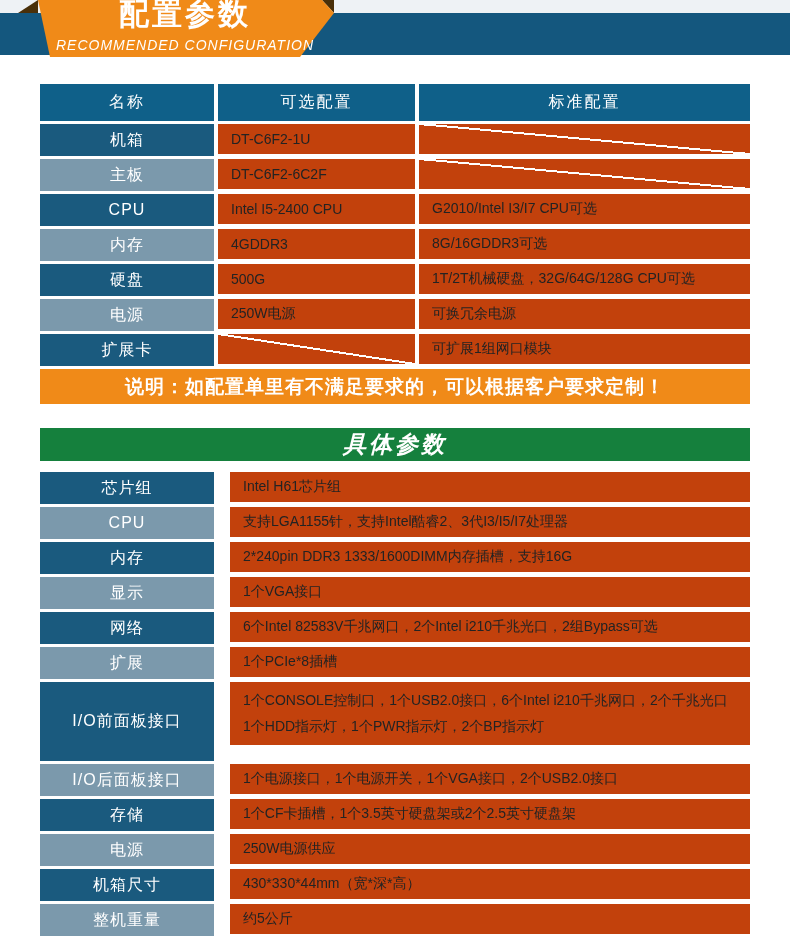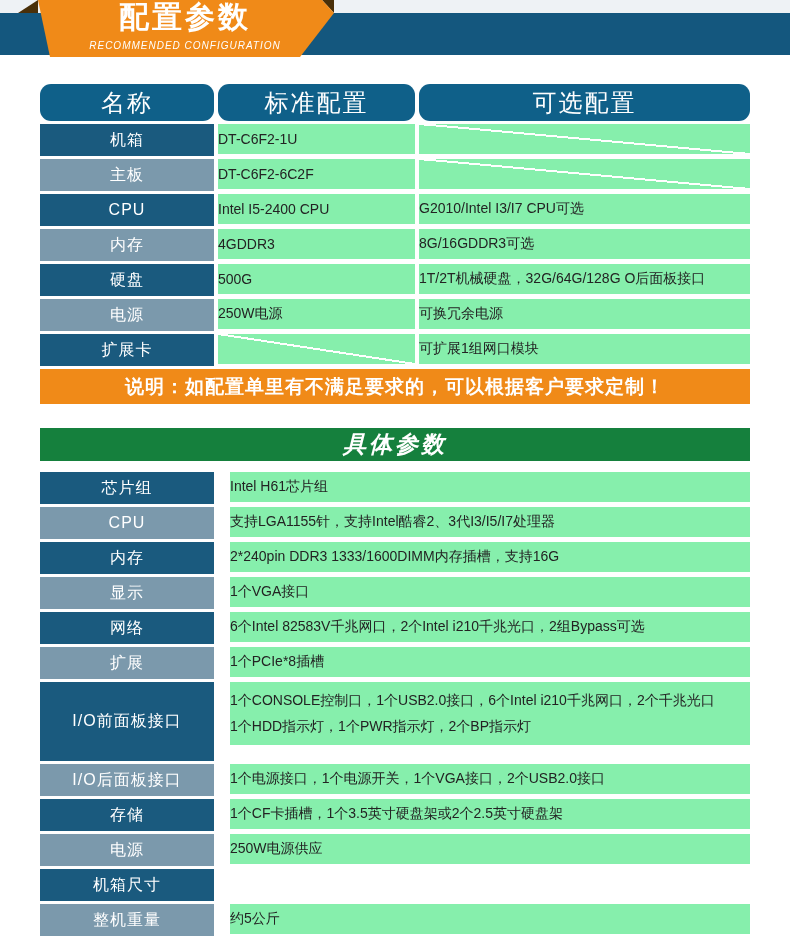--- a/index.html
+++ b/index.html
@@ -16,46 +16,45 @@
   .banner { position: absolute; top: 0; left: 0; width: 790px; height: 60px; }
   .top-strip { position: absolute; top: 0; left: 0; width: 790px; height: 13px; background: #eef2f5; }
   .blue-bar { position: absolute; top: 13px; left: 0; width: 790px; height: 42px; background: #14577e; }
   .ribbon-svg { position: absolute; top: 0; left: 0; }
   .banner-text {
     position: absolute; top: 0; left: 50px; width: 270px; height: 51px;
     display: flex; flex-direction: column; align-items: center; justify-content: center;
     color: #ffffff; text-align: center;
   }
   .banner-title { font-size: 30px; font-weight: bold; letter-spacing: 3px; line-height: 32px; }
-  .banner-sub { font-size: 10px; font-style: italic; letter-spacing: 1px; margin-top: 7px; }
+  .banner-sub { font-size: 14px; font-style: italic; letter-spacing: 1px; margin-top: 7px; }
 
   
   .tbl { position: absolute; left: 40px; width: 710px; }
   .tbl1 { top: 84px; }
   .tbl2 { top: 428px; }
 
   .grid3 { display: grid; grid-template-columns: 174px 197px 1fr; column-gap: 4px; margin-bottom: 3px; }
   .grid2 { display: grid; grid-template-columns: 174px 1fr; column-gap: 16px; margin-bottom: 3px; }
 
   .hcell {
     height: 37px; background: #0f6089; color: #ffffff;
-    font-size: 24px; display: flex; align-items: center; justify-content: center;
+    font-size: 16px; display: flex; align-items: center; justify-content: center;
     letter-spacing: 2px;
-    border-radius: 11px;
   }
   .label {
     height: 32px; color: #ffffff; font-size: 16px; letter-spacing: 1px;
     display: flex; align-items: center; justify-content: center;
   }
   .label.tall { height: 79px; }
   .dark  { background: #1a5a7e; }
   .light { background: #7b99ac; }
   .val {
-    height: 30px; background: #86efac; color: #232323; font-size: 14px;
-    display: flex; align-items: center; 
+    height: 30px; background: #c2410c; color: #232323; font-size: 14px;
+    display: flex; align-items: center; padding-left: 13px;
     white-space: nowrap; overflow: hidden;
   }
   .val.tall { height: 63px; flex-direction: column; align-items: flex-start; justify-content: center; row-gap: 8px; }
   .diag {
     background-image: linear-gradient(to top right,
       rgba(0,0,0,0) calc(50% - 1px), #ffffff calc(50% - 1px),
       #ffffff calc(50% + 1px), rgba(0,0,0,0) calc(50% + 1px));
   }
   .note-bar {
     height: 35px; background: #f08a18; color: #ffffff;
@@ -85,22 +84,22 @@
     </svg>
     <div class="banner-text">
       <div class="banner-title">配置参数</div>
       <div class="banner-sub">RECOMMENDED CONFIGURATION</div>
     </div>
   </div>
 
   <div class="tbl tbl1">
     <div class="grid3">
       <div class="hcell">名称</div>
+      <div class="hcell">可选配置</div>
       <div class="hcell">标准配置</div>
-      <div class="hcell">可选配置</div>
     </div>
 
     <div class="grid3">
       <div class="label dark">机箱</div>
       <div class="val">DT-C6F2-1U</div>
       <div class="val diag"></div>
     </div>
     <div class="grid3">
       <div class="label light">主板</div>
       <div class="val">DT-C6F2-6C2F</div>
@@ -112,21 +111,21 @@
       <div class="val">G2010/Intel I3/I7 CPU可选</div>
     </div>
     <div class="grid3">
       <div class="label light">内存</div>
       <div class="val">4GDDR3</div>
       <div class="val">8G/16GDDR3可选</div>
     </div>
     <div class="grid3">
       <div class="label dark">硬盘</div>
       <div class="val">500G</div>
-      <div class="val">1T/2T机械硬盘，32G/64G/128G O后面板接口</div>
+      <div class="val">1T/2T机械硬盘，32G/64G/128G CPU可选</div>
     </div>
     <div class="grid3">
       <div class="label light">电源</div>
       <div class="val">250W电源</div>
       <div class="val">可换冗余电源</div>
     </div>
     <div class="grid3">
       <div class="label dark">扩展卡</div>
       <div class="val diag"></div>
       <div class="val">可扩展1组网口模块</div>
@@ -176,20 +175,21 @@
     <div class="grid2">
       <div class="label dark">存储</div>
       <div class="val">1个CF卡插槽，1个3.5英寸硬盘架或2个2.5英寸硬盘架</div>
     </div>
     <div class="grid2">
       <div class="label light">电源</div>
       <div class="val">250W电源供应</div>
     </div>
     <div class="grid2">
       <div class="label dark">机箱尺寸</div>
+      <div class="val">430*330*44mm（宽*深*高）</div>
     </div>
     <div class="grid2">
       <div class="label light">整机重量</div>
       <div class="val">约5公斤</div>
     </div>
   </div>
 
 </div>
 
 </body></html>

